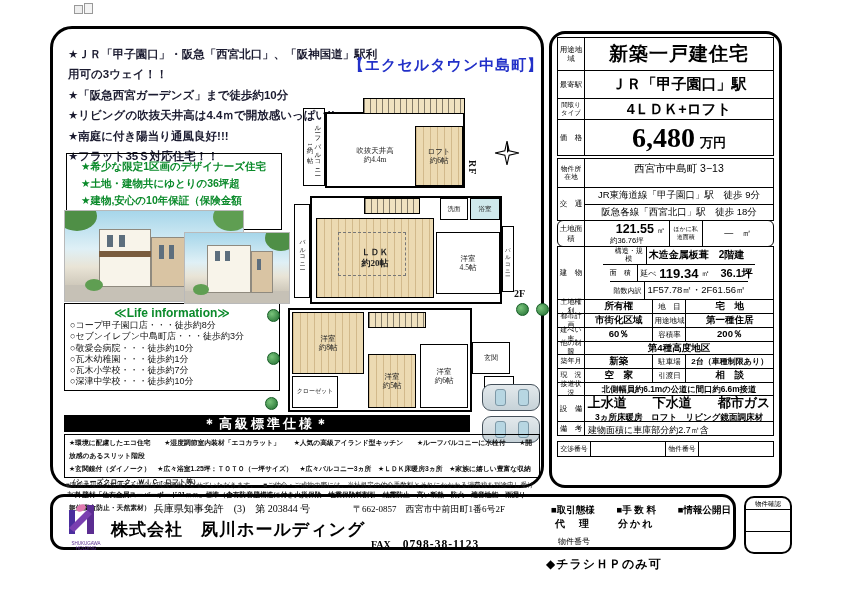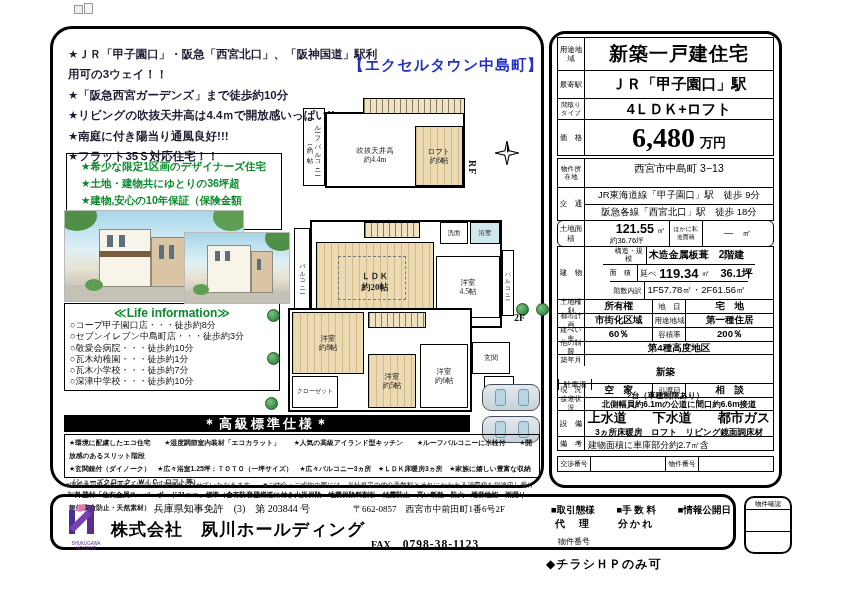--- a/index.html
+++ b/index.html
@@ -161,21 +161,21 @@
     <div class="fl vtext" style="left:164px;top:62px;" data-bind="floorplans.roof.floor">RF</div>
   </div>
 
   <div class="abs" style="left:494px;top:140px;width:26px;height:26px;">
     <svg width="26" height="26" viewBox="0 0 24 24">
       <path d="M12 1 L14 10 L23 12 L14 14 L12 23 L10 14 L1 12 L10 10 Z" fill="#fff" stroke="#000" stroke-width="1"></path>
       <path d="M12 1 L14 10 L12 12 Z" fill="#000"></path>
     </svg>
   </div>
 
-  <div class="abs" style="left:294px;top:196px;width:232px;height:112px;margin-top:24px;">
+  <div class="abs" style="left:294px;top:196px;width:232px;height:112px;">
     <div class="room rb vtext" style="left:0;top:8px;width:16px;height:94px;font-size:6px;" data-bind="floorplans.f2.balcony_left">バルコニー</div>
     <div class="fp" style="left:16px;top:0;width:192px;height:108px;"></div>
     <div class="room rb tan" style="left:22px;top:22px;width:118px;height:80px;font-size:9px;font-weight:bold;" data-bind="floorplans.f2.ldk">ＬＤＫ
 約20帖</div>
     <div class="dashvoid" style="left:44px;top:36px;width:66px;height:42px;"></div>
     <div class="room rb stair" style="left:70px;top:2px;width:56px;height:16px;"></div>
     <div class="room rb" style="left:146px;top:2px;width:28px;height:22px;font-size:6.5px;" data-bind="floorplans.f2.wash">洗面</div>
     <div class="room rb bath" style="left:176px;top:2px;width:30px;height:22px;font-size:6.5px;" data-bind="floorplans.f2.bath">浴室</div>
     <div class="room rb" style="left:142px;top:36px;width:64px;height:62px;font-size:7.5px;" data-bind="floorplans.f2.room">洋室
 4.5帖</div>
@@ -300,21 +300,21 @@
     <div class="drow" style="height:15px;">
       <div class="dlab" style="font-size:7px;" data-bind="details.coverage.label">建ぺい率</div>
       <div class="dval" style="font-size:9.5px;font-weight:bold;" data-bind="details.coverage.value">60％</div>
       <div class="dlab2" data-bind="details.coverage.label2">容積率</div>
       <div class="dval" style="font-size:9.5px;font-weight:bold;flex:1.3;" data-bind="details.coverage.value2">200％</div>
     </div>
     <div class="drow" style="height:14px;">
       <div class="dlab" style="font-size:7px;" data-bind="details.other_restriction.label">他の制限</div>
       <div class="dval" style="font-size:9.5px;font-weight:bold;" data-bind="details.other_restriction.value">第4種高度地区</div>
     </div>
-    <div class="drow" style="height:30px;flex-direction:column;">
+    <div class="drow" style="height:15px;">
       <div class="dlab" style="font-size:7px;" data-bind="details.built.label">築年月</div>
       <div class="dval" style="font-size:9.5px;font-weight:bold;" data-bind="details.built.value">新築</div>
       <div class="dlab2" data-bind="details.built.label2">駐車場</div>
       <div class="dval" style="font-size:8px;font-weight:bold;flex:1.3;" data-bind="details.built.value2">2台（車種制限あり）</div>
     </div>
     <div class="drow" style="height:15px;">
       <div class="dlab" style="font-size:7px;" data-bind="details.status.label">現　況</div>
       <div class="dval" style="font-size:9.5px;font-weight:bold;" data-bind="details.status.value">空　家</div>
       <div class="dlab2" data-bind="details.status.label2">引渡日</div>
       <div class="dval" style="font-size:9.5px;font-weight:bold;flex:1.3;" data-bind="details.status.value2">相　談</div>

